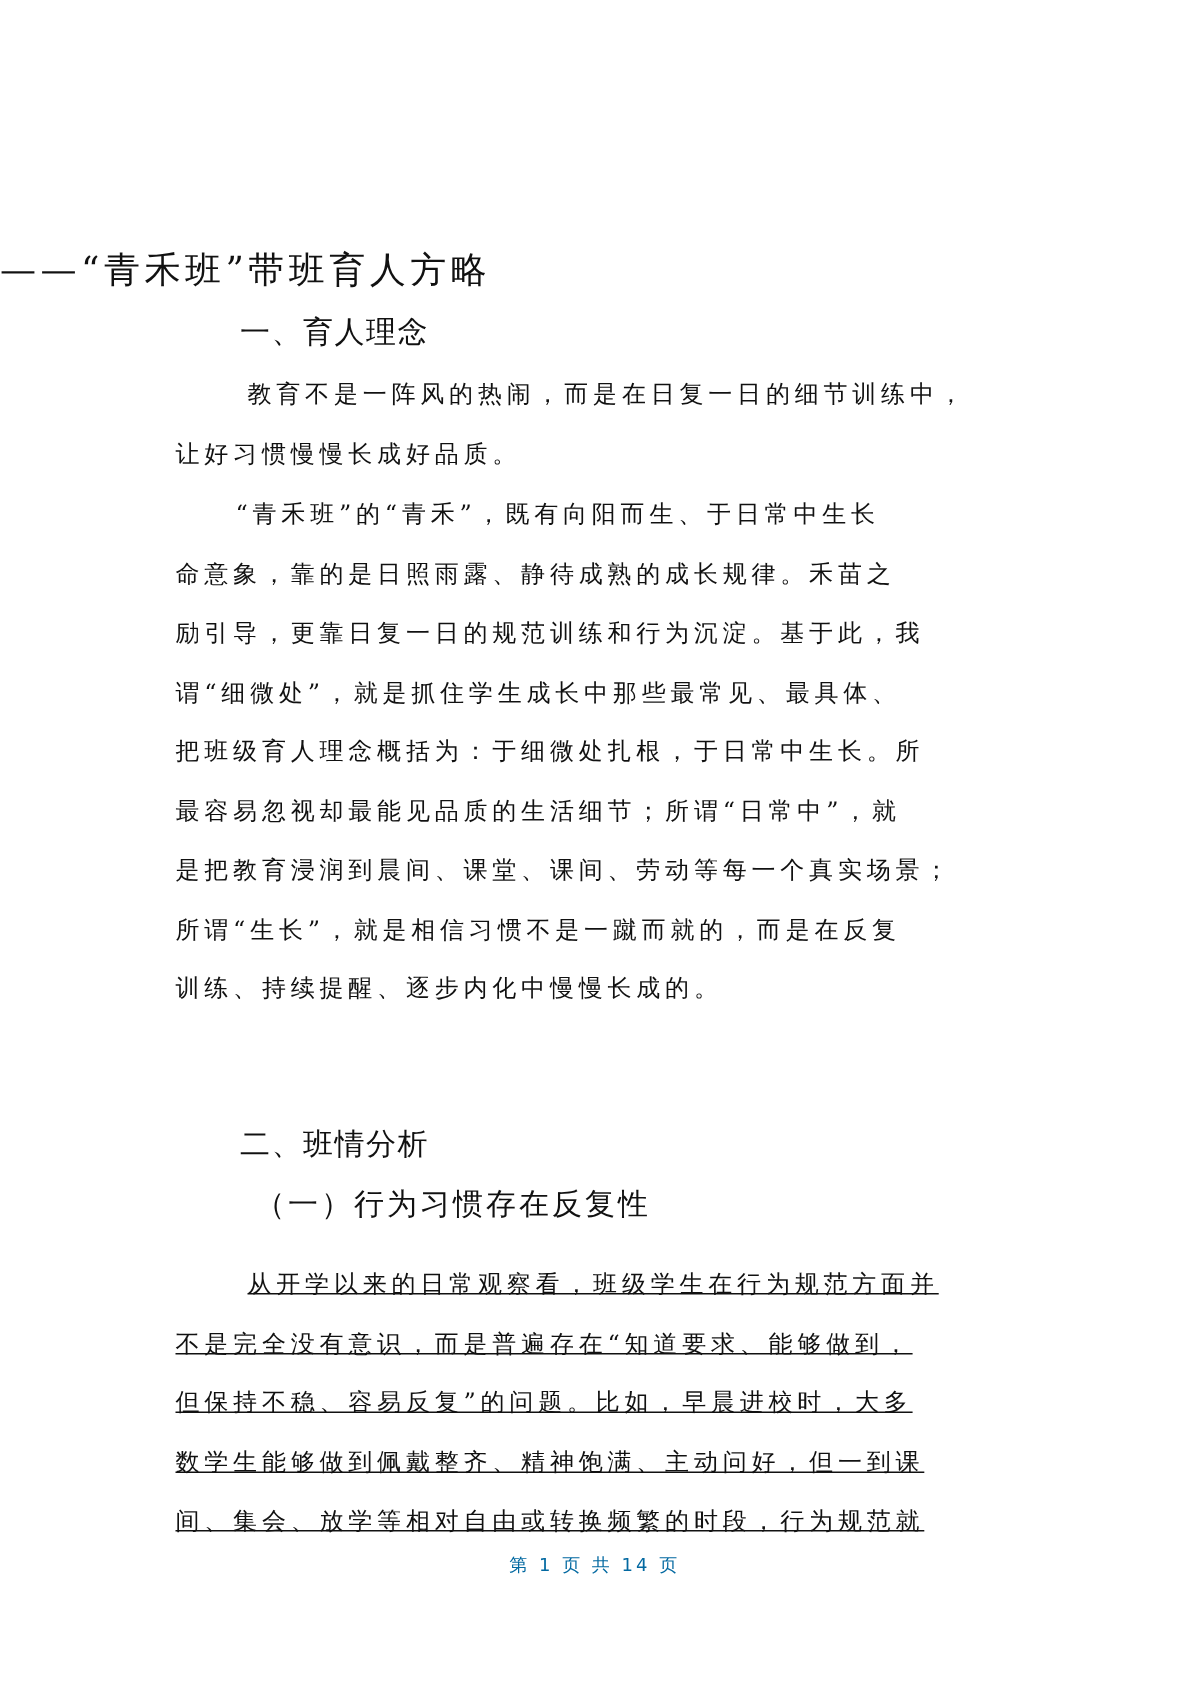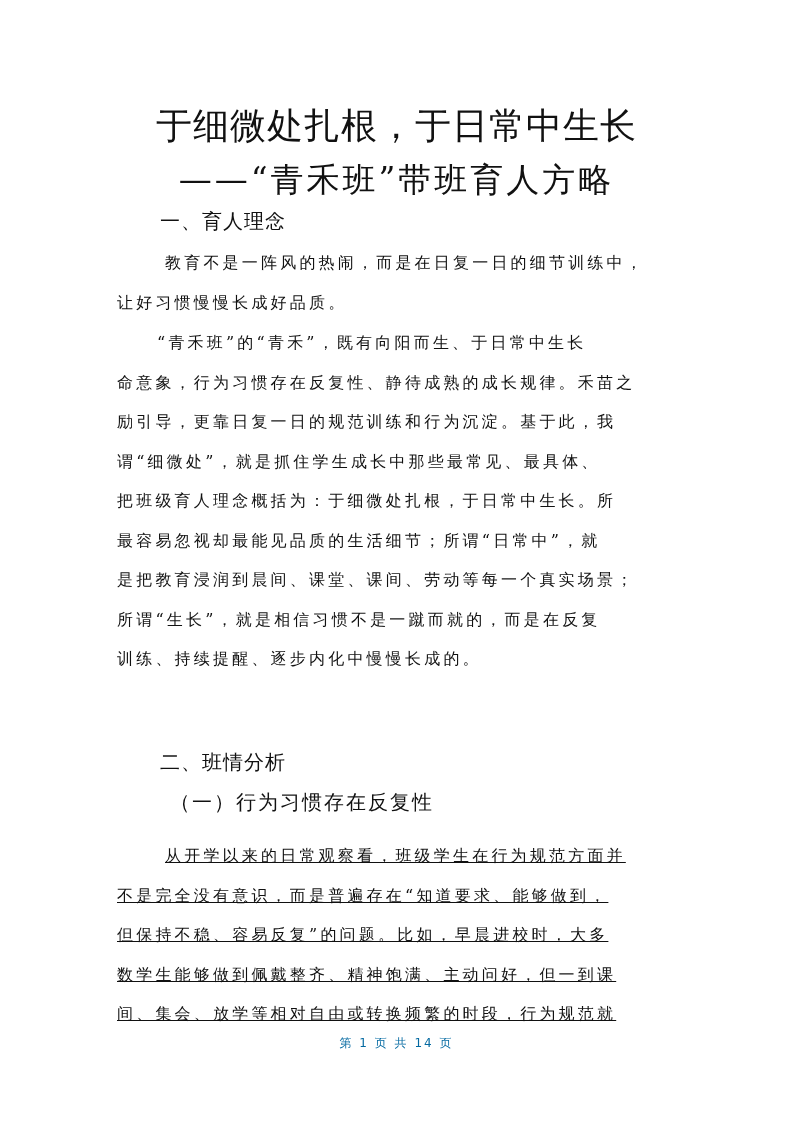--- a/index.html
+++ b/index.html
@@ -1,48 +1,47 @@
 <!DOCTYPE html>
 <html><head>
 <meta charset="utf-8">
 <style>
   html, body { margin: 0; padding: 0; background: #ffffff; }
   body { width: 793px; height: 1122px; position: relative; overflow: hidden;
          font-family: "DejaVu Serif", "Liberation Serif", serif; color: #111; }
   .page { position: absolute; left: 0; top: 0; width: 793px; height: 1122px; }
   .title { position: absolute; left: 0; width: 793px; text-align: center;
            top: 102px; font-size: 36px; line-height: 48px; letter-spacing: 1px; }
-  .subtitle { position: absolute; left: 0; width: 793px; text-align: center;
-              top: 160px; font-size: 33px; line-height: 40px; letter-spacing: 3px; }
+  .subtitle { position: absolute; left: 0; width: 793px; 
+              top: 160px; font-size: 24px; line-height: 40px; letter-spacing: 3px; }
   .body-text { position: absolute; left: 117px; width: 560px; font-size: 16px;
                line-height: 39.5px; letter-spacing: 3.2px; text-align: justify; }
   .heading1 { position: absolute; left: 160px; font-size: 20px; line-height: 30px; letter-spacing: 1px; }
   .heading2 { position: absolute; left: 170px; font-size: 20px; line-height: 30px; font-weight: normal; letter-spacing: 2px; }
   .footer { position: absolute; left: 0; width: 793px; text-align: center; top: 1035px;
             font-size: 12px; letter-spacing: 2px; color: #0369a1;
             font-family: "DejaVu Sans", "Liberation Sans", sans-serif; }
   .line { display: block; white-space: nowrap; }
 </style>
 </head>
 <body>
 
 <div class="page">
-  <div class="title">于细微处扎根，于日常中生长</div>
   <div class="subtitle">——“青禾班”带班育人方略</div>
 
   <div class="heading1" style="top:206px;">一、育人理念</div>
 
   <div class="body-text" style="top:243px;">
     <span class="line" style="padding-left:48px;">教育不是一阵风的热闹，而是在日复一日的细节训练中，</span>
     <span class="line">让好习惯慢慢长成好品质。</span>
   </div>
 
   <div class="body-text" style="top:323px;">
     <span class="line" style="padding-left:40px;">“青禾班”的“青禾”，既有向阳而生、于日常中生长</span>
-    <span class="line">命意象，行为习惯存在反复性、静待成熟的成长规律。禾苗之</span>
+    <span class="line">命意象，靠的是日照雨露、静待成熟的成长规律。禾苗之</span>
     <span class="line">励引导，更靠日复一日的规范训练和行为沉淀。基于此，我</span>
     <span class="line">谓“细微处”，就是抓住学生成长中那些最常见、最具体、</span>
     <span class="line">把班级育人理念概括为：于细微处扎根，于日常中生长。所</span>
     <span class="line">最容易忽视却最能见品质的生活细节；所谓“日常中”，就</span>
     <span class="line">是把教育浸润到晨间、课堂、课间、劳动等每一个真实场景；</span>
     <span class="line">所谓“生长”，就是相信习惯不是一蹴而就的，而是在反复</span>
     <span class="line">训练、持续提醒、逐步内化中慢慢长成的。</span>
   </div>
 
   <div class="heading1" style="top:747px;">二、班情分析</div>

